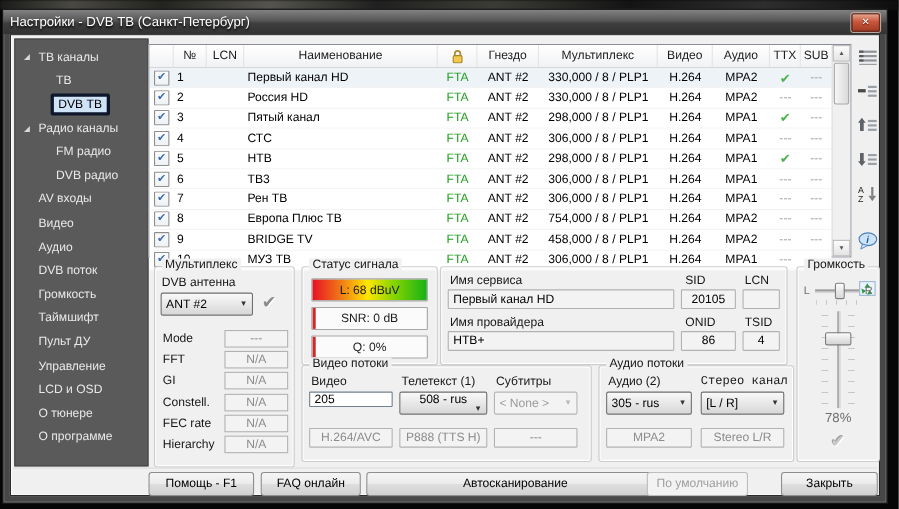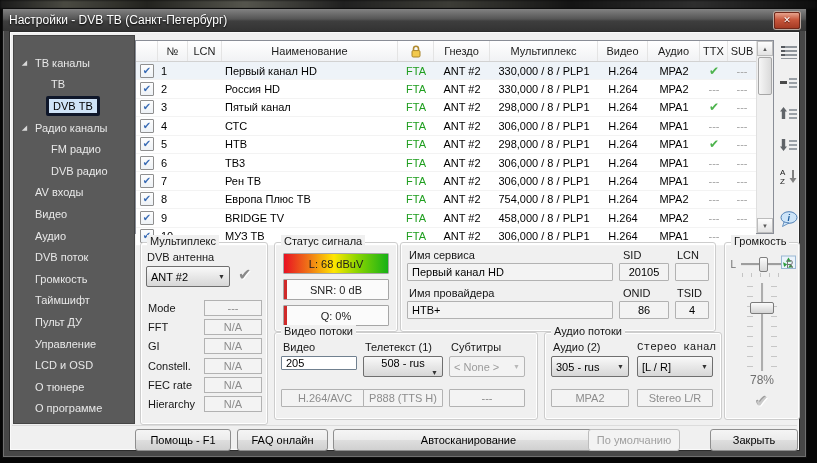--- a/index.html
+++ b/index.html
@@ -16,21 +16,21 @@
      background:linear-gradient(#828282,#565656 45%,#3e3e3e 55%,#333);}
   .title{color:#fff;font-size:12px;text-shadow:0 1px 2px #000;white-space:nowrap;}
   .closebtn{margin-left:auto;width:24px;height:15px;border:1px solid #70281a;border-radius:2px;
      background:linear-gradient(#e7a38d,#c8573c 45%,#a53b24);box-shadow:0 0 0 1px #b9a89f;
      display:flex;align-items:center;justify-content:center;cursor:default;}
   .closebtn span{color:#fff;font-size:9px;font-weight:bold;line-height:1;text-shadow:0 1px 1px #4d0f05;}
   .client{position:absolute;left:6px;top:22px;right:6px;bottom:6px;background:#f0f0f0;
      border:1px solid #2c2c2c;box-shadow:inset 0 0 0 1px #fafafa;}
   
   .sidebar{position:absolute;left:3px;top:3px;width:122px;height:389px;background:#5a5a5a;
-     border:1px solid #454545;box-sizing:border-box;padding-top:16px;overflow:hidden;}
+     border:1px solid #454545;box-sizing:border-box;padding-top:5px;overflow:hidden;}
   .tree-item{height:21.6px;display:flex;align-items:center;font-size:11px;color:#e8e8e8;white-space:nowrap;}
   .tree-item .tri{width:11px;margin-left:5px;font-size:7px;color:#d8d8d8;text-align:center;flex:none;}
   .tree-item.lvl1{padding-left:16px;}
   .tree-item .lab{padding:1px 4px;border:1px solid transparent;}
   .tree-item.sel .lab{background:#cfe3f7;border:3px solid #0f172a;border-radius:2px;color:#000;}
   
   .table{position:absolute;left:125px;top:8px;width:639px;height:194px;background:#fff;
      border:1px solid #8a8e97;box-sizing:border-box;padding-right:17px;}
   .thead{display:flex;height:20px;background:linear-gradient(#ffffff,#f1f2f4);
      border-bottom:1px solid #d2d2d2;font-size:11px;color:#1c1c1c;}
@@ -563,21 +563,21 @@
       <div class="flab" style="left:176px;top:8px;">Субтитры</div>
       <div class="field input" style="left:6px;top:23px;width:76px;height:14px;">205</div>
       <div class="combo" style="left:88px;top:23px;width:80px;flex-direction:column;">
         <span>508 - rus</span>
         <span class="carr">▼</span>
       </div>
       <div class="combo off" style="left:174px;top:23px;width:76px;">
         <span>&lt; None &gt;</span>
         <span class="carr">▼</span>
       </div>
-      <div class="field dim" style="left:6px;top:56px;width:88px;">H.264/AVC</div>
+      <div class="field dim" style="left:6px;top:56px;width:76px;">H.264/AVC</div>
       <div class="field dim" style="left:88px;top:56px;width:80px;">P888 (TTS H)</div>
       <div class="field dim" style="left:174px;top:56px;width:76px;">---</div>
     </div>
 
     <div class="group" style="left:534px;top:300px;width:176px;height:86px;">
       <span class="glab">Аудио потоки</span>
       <div class="flab" style="left:8px;top:8px;">Аудио (2)</div>
       <div class="flab" style="left:92px;top:8px;font-family:Liberation Mono, monospace;">Стерео канал</div>
       <div class="combo" style="left:6px;top:23px;width:78px;">
         <span>305 - rus</span>

